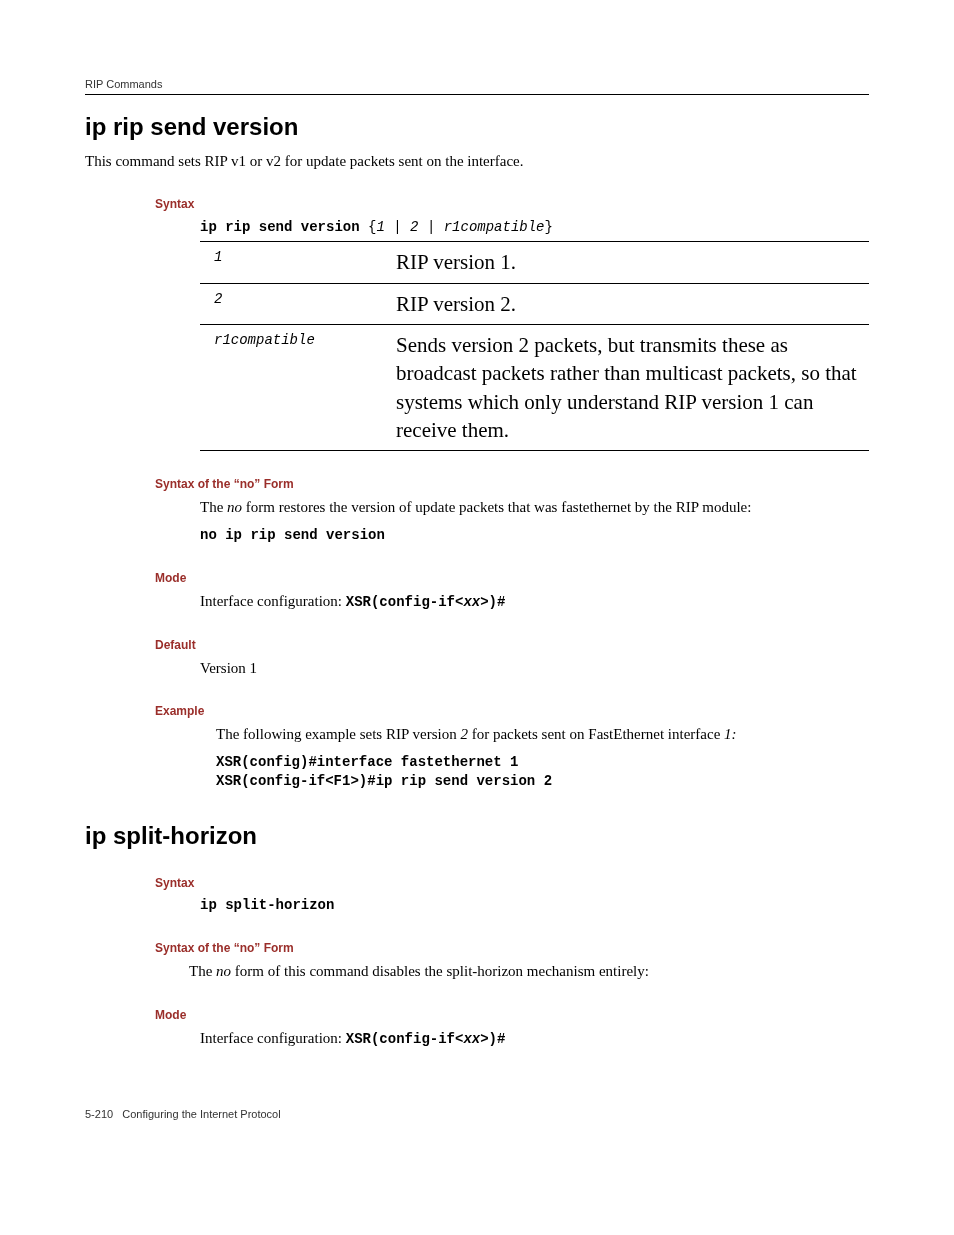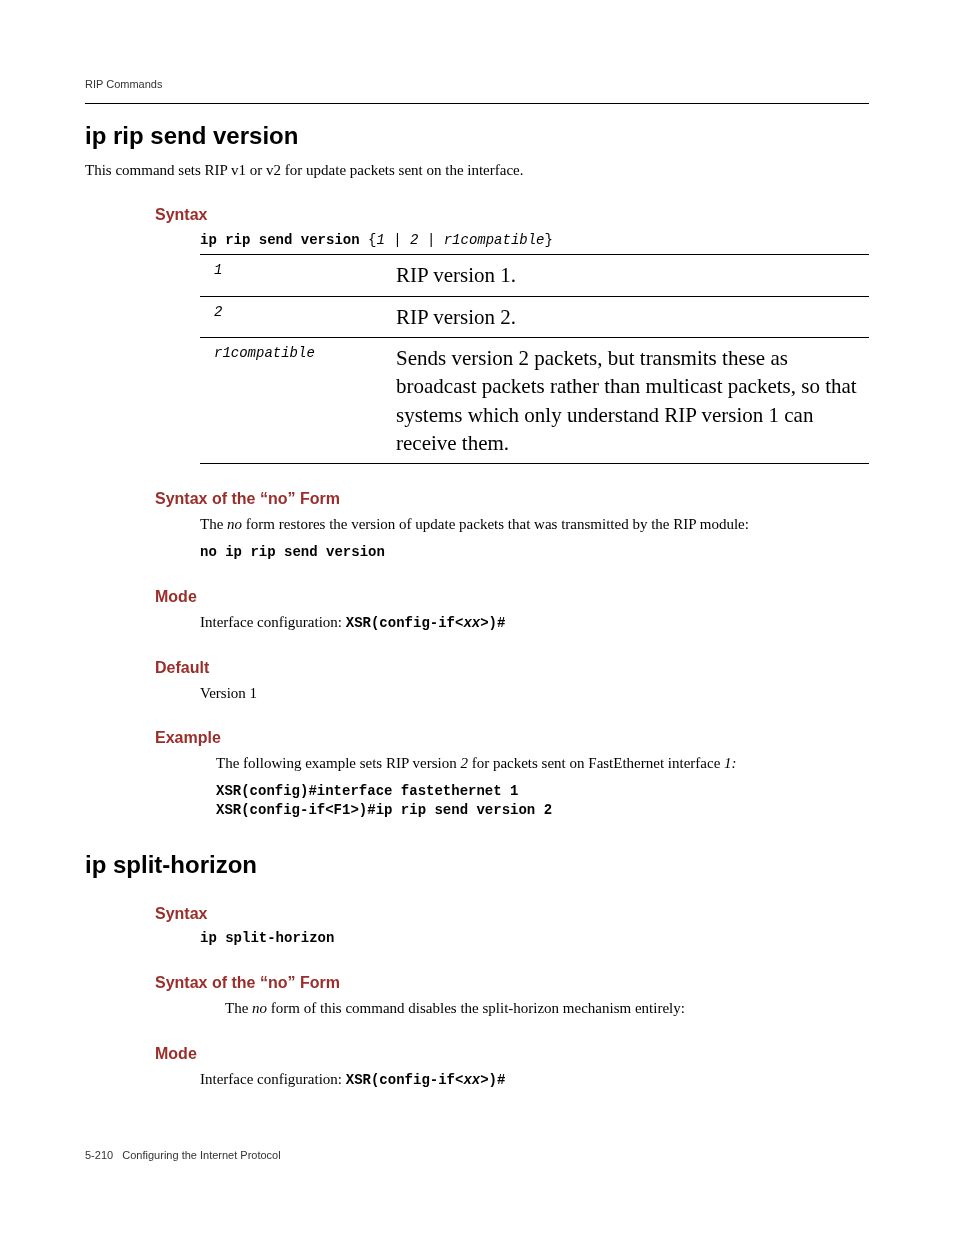--- a/index.html
+++ b/index.html
@@ -12,34 +12,34 @@
   }
   .page {
     padding: 78px 85px 40px 85px;
     box-sizing: border-box;
   }
   .running-head {
     font-family: Arial, Helvetica, sans-serif;
     font-size: 11px;
     color: #333;
     border-bottom: 1px solid #000;
-    padding-bottom: 13px;
+    padding-bottom: 4px;
     margin-bottom: 18px;
   }
   h1.cmd-title {
     font-family: Arial, Helvetica, sans-serif;
     font-weight: bold;
     font-size: 24px;
     margin: 0 0 10px 0;
     color: #000;
   }
   h2.sub {
     font-family: Arial, Helvetica, sans-serif;
     font-weight: bold;
-    font-size: 16px;
+    font-size: 12px;
     color: #9a2e2a;
     margin: 26px 0 6px 0;
   }
   .indent {
     margin-left: 115px;
   }
   .indent-sec {
     margin-left: 70px;
   }
   p.body {
@@ -145,21 +145,21 @@
         </tr>
       </tbody>
         </table>
     </div>
   </div>
 
   <div class="indent-sec">
     <h2 class="sub">Syntax of the “no” Form</h2>
     <div class="indent" style="margin-left:45px;">
       <p class="body">
-        <span>The </span><span class="italic">no</span><span> form restores the version of update packets that was transmitted by the RIP module:</span>
+        <span>The </span><span class="italic">no</span><span> form restores the version of update packets that was fastethernet by the RIP module:</span>
       </p>
       <div class="code-block">no ip rip send version</div>
     </div>
   </div>
 
   <div class="indent-sec">
     <h2 class="sub">Mode</h2>
     <div class="indent" style="margin-left:45px;">
       <p class="body">
         <span>Interface configuration: </span><span class="inline-mono-b">XSR(config-if&lt;</span><span class="inline-mono-bi">xx</span><span class="inline-mono-b">&gt;)#</span>
@@ -189,21 +189,21 @@
 
   <div class="indent-sec">
     <h2 class="sub">Syntax</h2>
     <div class="indent" style="margin-left:45px;">
       <div class="code-block">ip split-horizon</div>
     </div>
   </div>
 
   <div class="indent-sec">
     <h2 class="sub">Syntax of the “no” Form</h2>
-    <div class="indent" style="margin-left:70px;">
+    <div class="indent" style="margin-left:34px;">
       <p class="body">
         <span>The </span><span class="italic">no</span><span> form of this command disables the split-horizon mechanism entirely:</span>
       </p>
     </div>
   </div>
 
   <div class="indent-sec">
     <h2 class="sub">Mode</h2>
     <div class="indent" style="margin-left:45px;">
       <p class="body">

